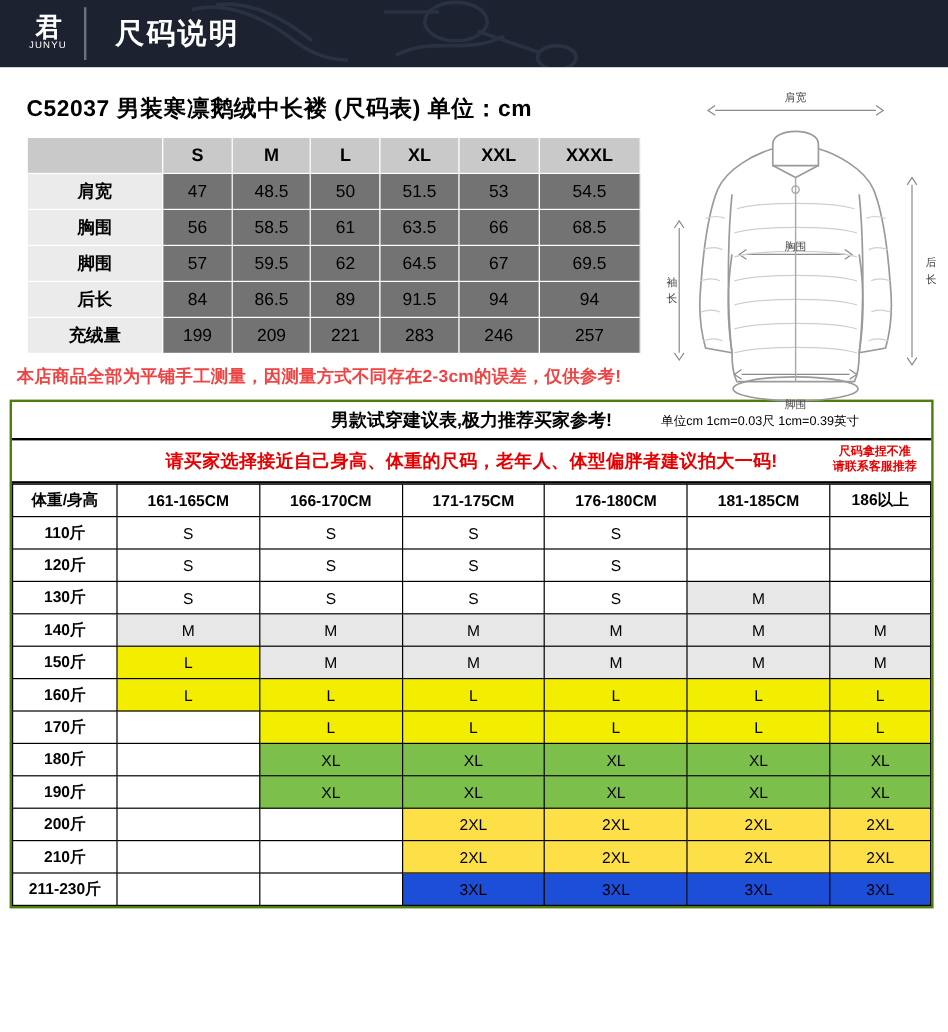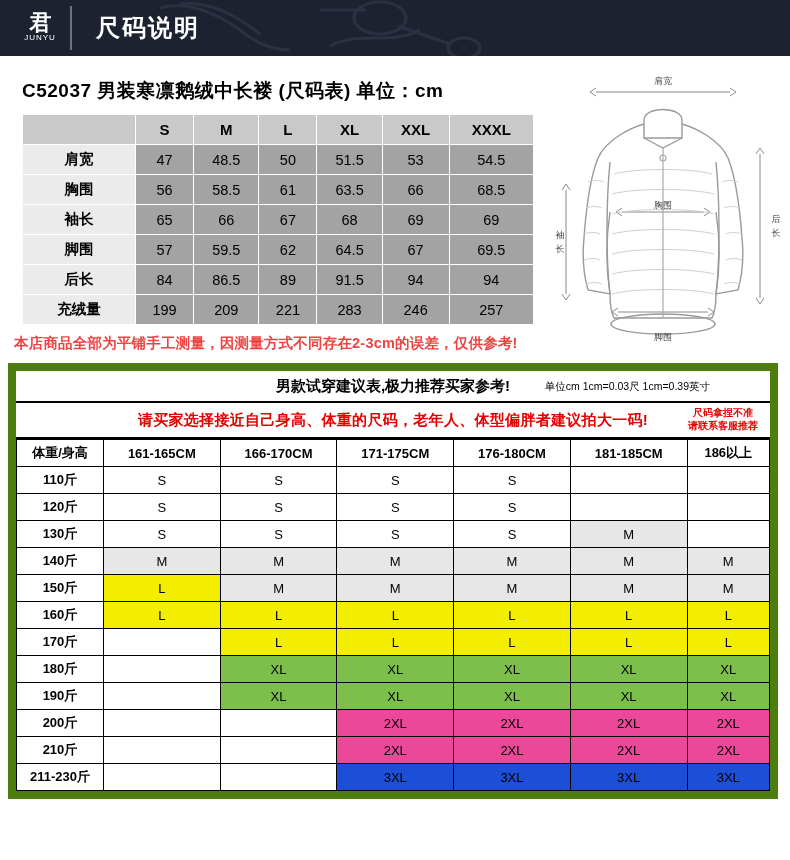--- a/index.html
+++ b/index.html
@@ -46,21 +46,21 @@
   table.size{
     margin-left:22px;
     border-collapse:collapse;
     width:512px;
     font-size:14.5px;
   }
   table.size td{
     border:1px solid #ffffff;
     height:29px;
     text-align:center;
-    background:#a3a3a3;
+    background:#737373;
     padding:0 4px;
   }
   table.size tr.head td{
     background:#c9c9c9;font-weight:bold;font-size:15px;
   }
   table.size td.rowhead{
     background:#ebebeb;font-weight:bold;width:104px;
   }
   .note-red{
     margin:9px 0 0 14px;
@@ -70,21 +70,21 @@
   
   .diagram{
     position:absolute;right:8px;top:62px;width:238px;height:288px;
   }
   .diagram svg{display:block;}
   .dim-label{font-size:9px;fill:#444;font-family:"Liberation Sans",sans-serif;}
 
   
   .rec-wrap{
     margin:10px 8px 0 8px;
-    border:8px solid #4d7c0f;
+    border:2px solid #4d7c0f;
     width:770px;
     box-sizing:border-box;
   }
   .rec-title-row{
     position:relative;
     height:30px;border-bottom:2px solid #000;
     display:flex;align-items:center;justify-content:center;
   }
   .rec-title{font-size:15px;font-weight:bold;}
   .rec-unit{
@@ -108,21 +108,21 @@
   }
   table.rec td{
     border:1px solid #000;height:26px;text-align:center;padding:0;
   }
   table.rec tr.head td{font-weight:bold;font-size:13px;}
   table.rec td.wcol{width:86px;font-weight:bold;}
   .c-s{background:#ffffff;}
   .c-m{background:#e7e7e7;}
   .c-l{background:#f3ee00;}
   .c-xl{background:#7cc04b;}
-  .c-2xl{background:#ec4899;}
+  .c-2xl{background:#fde047;}
   .c-3xl{background:#1d4ed8;}
   .c-empty{background:#ffffff;}
 </style>
 </head>
 <body>
 
 <div class="page">
 
   <div class="banner">
     <svg class="banner-deco" viewBox="0 0 420 56">
@@ -236,29 +236,20 @@
             <td>54.5</td>
           </tr>
           <tr>
             <td class="rowhead">胸围</td>
             <td>56</td>
             <td>58.5</td>
             <td>61</td>
             <td>63.5</td>
             <td>66</td>
             <td>68.5</td>
-          </tr>
-          <tr>
-            <td class="rowhead">袖长</td>
-            <td>65</td>
-            <td>66</td>
-            <td>67</td>
-            <td>68</td>
-            <td>69</td>
-            <td>69</td>
           </tr>
           <tr>
             <td class="rowhead">脚围</td>
             <td>57</td>
             <td>59.5</td>
             <td>62</td>
             <td>64.5</td>
             <td>67</td>
             <td>69.5</td>
           </tr>

